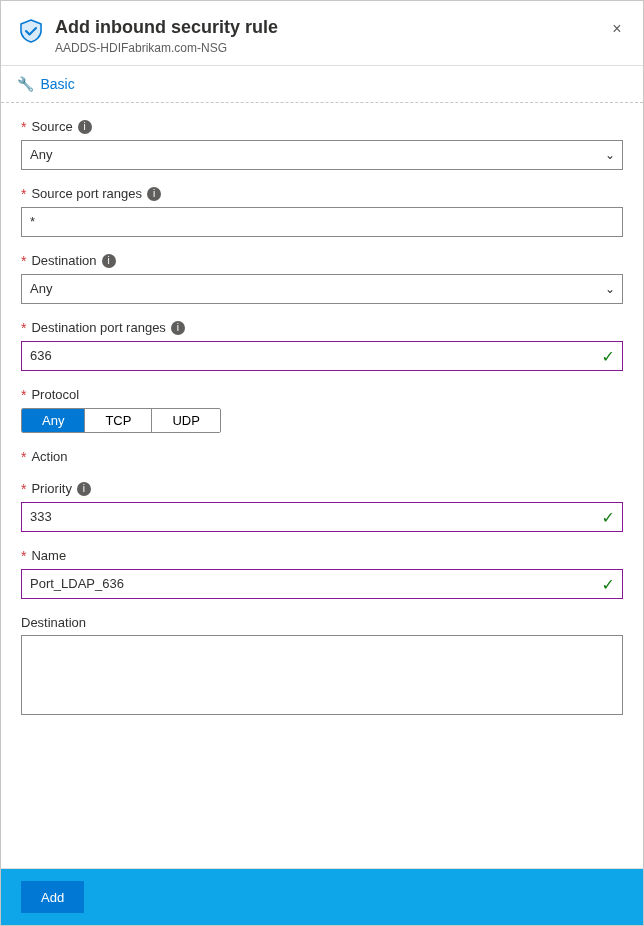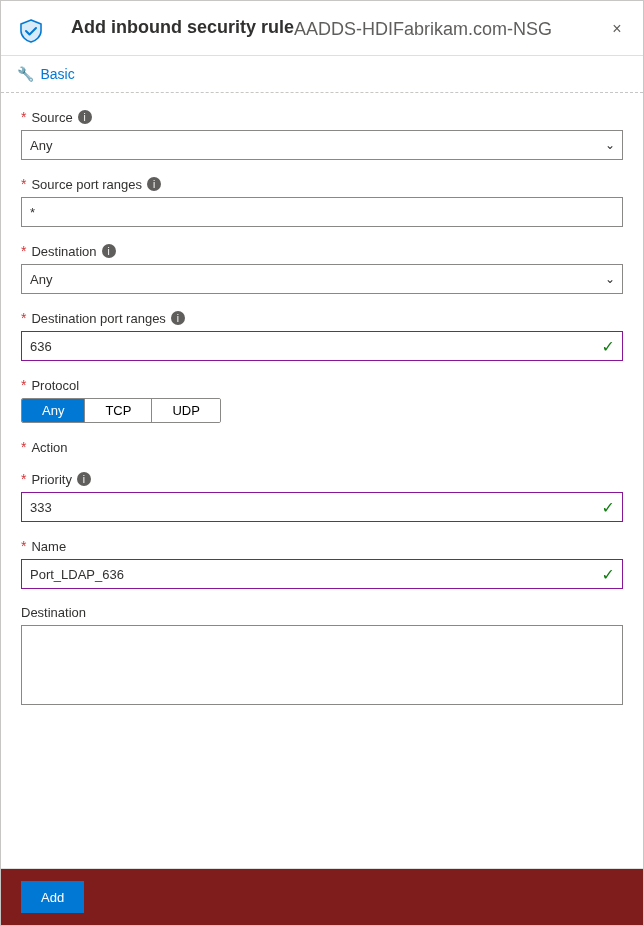--- a/index.html
+++ b/index.html
@@ -29,31 +29,30 @@
       position: relative;
     }
     .header-icon {
       width: 28px;
       height: 28px;
       margin-right: 10px;
       flex-shrink: 0;
     }
     .header-text {
       display: flex;
-      flex-direction: row;
-      margin-left: 16px;
+      flex-direction: column;
     }
     .header-title {
       font-size: 18px;
       font-weight: 600;
       color: #323130;
       line-height: 1.2;
     }
     .header-subtitle {
-      font-size: 18px;
+      font-size: 12px;
       color: #605e5c;
       margin-top: 2px;
     }
     .close-btn {
       position: absolute;
       right: 12px;
       top: 14px;
       width: 28px;
       height: 28px;
       background: none;
@@ -199,21 +198,21 @@
       padding: 6px 8px;
       font-size: 13px;
       color: #323130;
       resize: none;
       font-family: inherit;
     }
 
     .dialog-footer {
       padding: 12px 20px;
       border-top: 1px solid #e1dfdd;
-      background: #7f1d1d;
+      background: #0ea5e9;
     }
     .add-btn {
       background: #0078d4;
       color: white;
       border: none;
       padding: 6px 20px;
       font-size: 13px;
       font-weight: 500;
       cursor: pointer;
       height: 32px;

